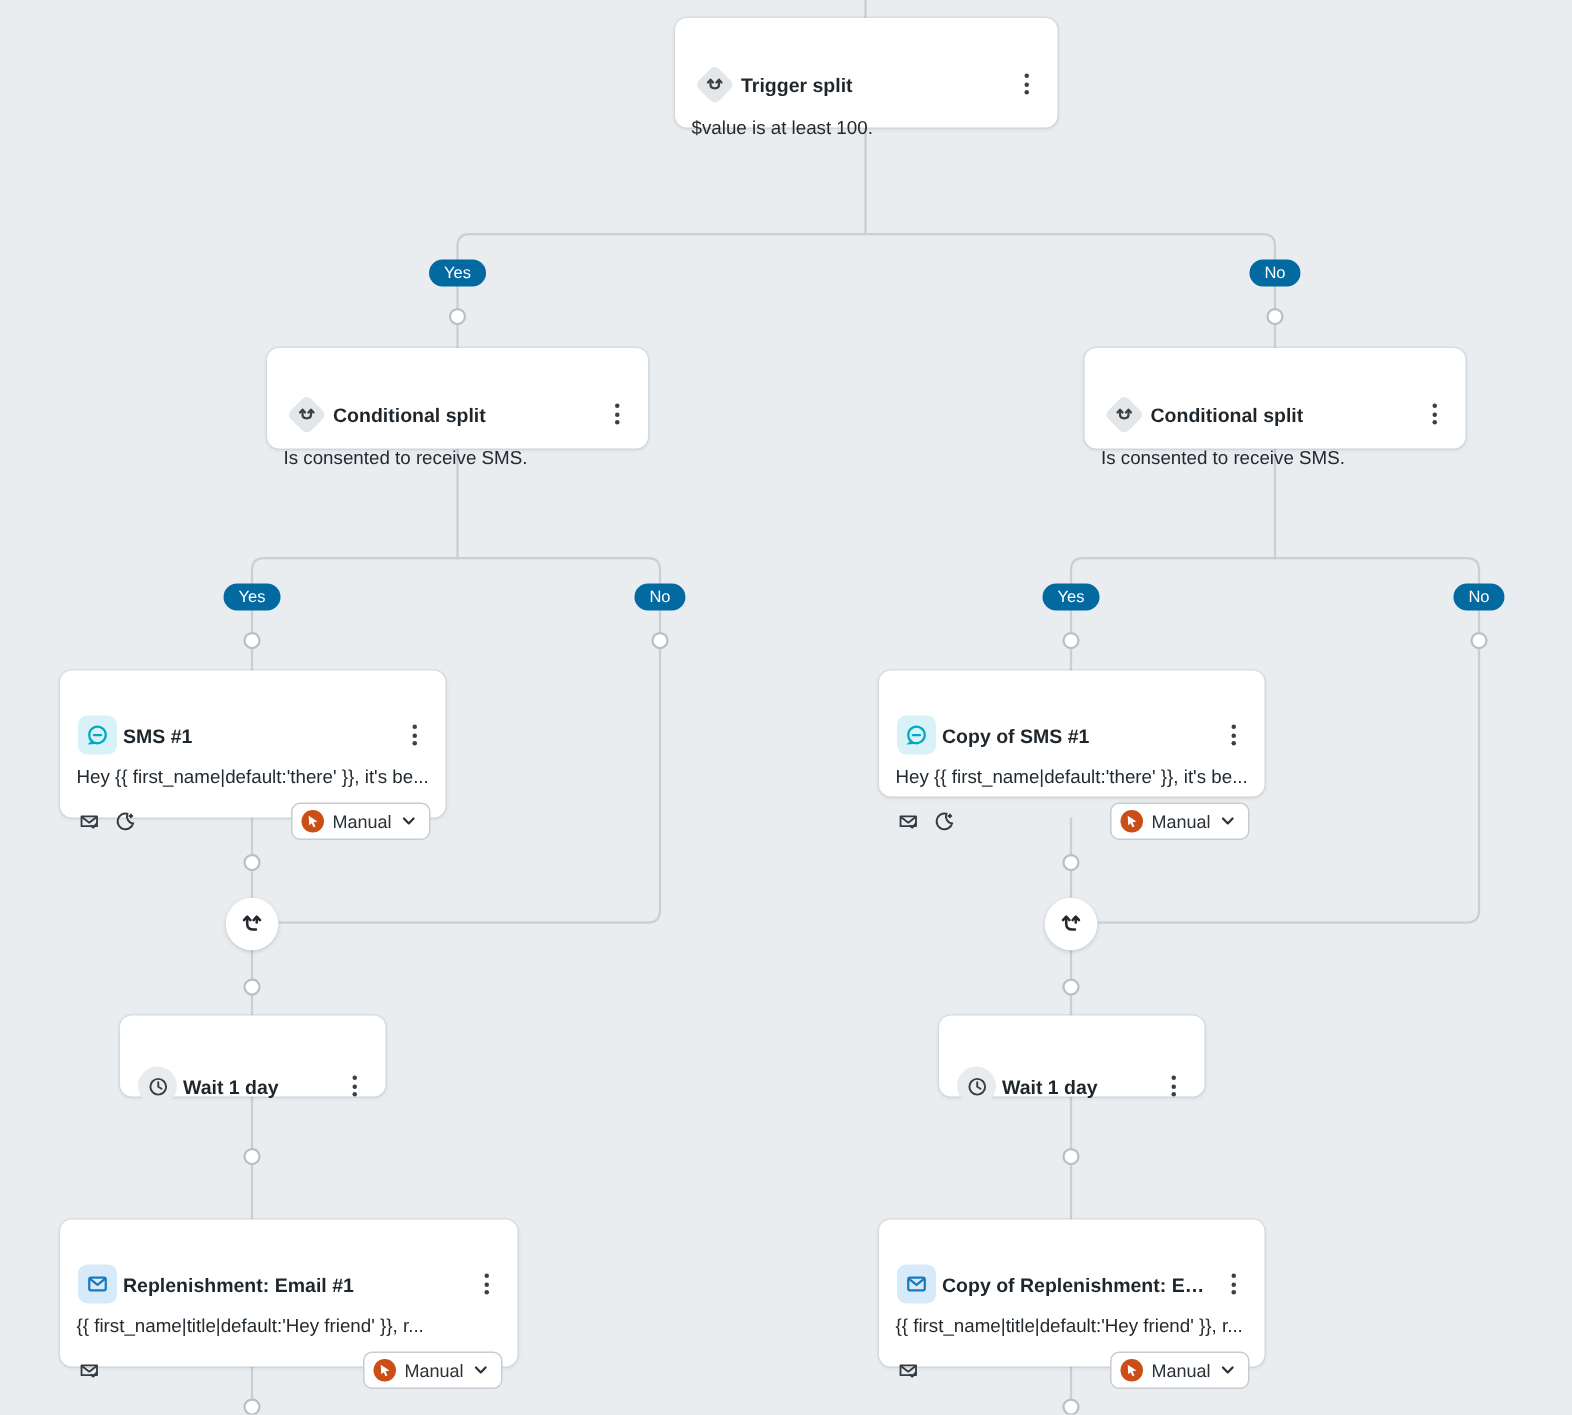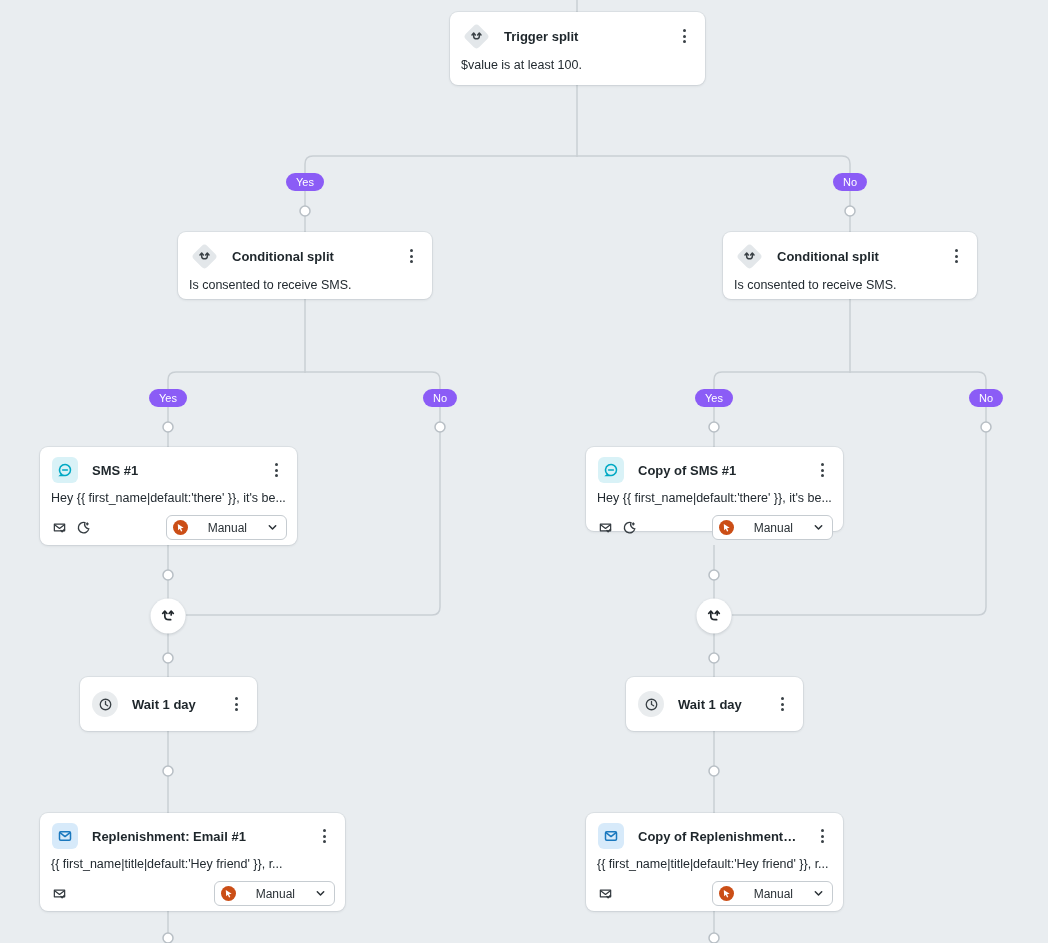--- a/index.html
+++ b/index.html
@@ -3,21 +3,21 @@
 <meta charset="utf-8">
 <style>
   html,body{margin:0;padding:0;}
   body{font-family:"Liberation Sans", sans-serif; background:#e9edf0;}
   #canvas{position:relative;width:1048px;height:943px;background:#e9edf0;overflow:hidden;}
   #wires{position:absolute;left:0;top:0;z-index:0;}
 
   .card{position:absolute;z-index:2;background:#fff;border-radius:8px;
         box-shadow:0 0 0 1px rgba(40,50,60,.06), 0 1px 3px rgba(30,40,50,.10);
         box-sizing:border-box;cursor:pointer;}
-  .card-header{display:flex;align-items:center;gap:14px;padding:10px 12px 2px 12px;}
+  .card-header{display:flex;align-items:center;gap:4px;padding:10px 12px 2px 12px;margin-top:20px;}
   .card-title{flex:1;font-size:13px;font-weight:700;color:#1e262b;white-space:nowrap;
               overflow:hidden;text-overflow:ellipsis;}
   .card-body{padding:6px 12px 10px 11px;font-size:12.5px;color:#222a30;white-space:nowrap;
              overflow:hidden;}
   .card-footer{display:flex;align-items:center;justify-content:space-between;padding:0 10px 10px 12px;}
   .footer-icons{display:flex;align-items:center;gap:9px;color:#343b40;}
 
   .kebab{display:flex;flex-direction:column;gap:2.5px;align-items:center;justify-content:center;
          width:18px;height:20px;background:none;border:0;padding:0;cursor:pointer;}
   .kebab i{width:3px;height:3px;border-radius:50%;background:#3a4146;display:block;}
@@ -28,28 +28,28 @@
                 background:#e3e7ea;border-radius:4px;transform:rotate(45deg);}
   .icon-diamond svg{position:relative;z-index:1;}
 
   .icon-square{width:26px;height:26px;flex:0 0 26px;border-radius:6px;display:flex;
                align-items:center;justify-content:center;}
   .icon-square.sms{background:#d9f2f7;}
   .icon-square.email{background:#d7eafa;}
   .icon-circle{width:26px;height:26px;flex:0 0 26px;border-radius:50%;background:#e9ecee;
                display:flex;align-items:center;justify-content:center;color:#3a4146;}
 
-  .badge{position:absolute;z-index:3;transform:translate(-50%,-50%);background:#8b5cf6;
+  .badge{position:absolute;z-index:3;transform:translate(-50%,-50%);background:#0369a1;
          color:#fff;font-size:11px;line-height:1;padding:3.5px 10px;border-radius:9px;}
 
   .merge-circle{position:absolute;z-index:3;transform:translate(-50%,-50%);width:35px;height:35px;
          border-radius:50%;background:#fff;box-shadow:0 1px 3px rgba(30,40,50,.18);
          display:flex;align-items:center;justify-content:center;color:#23292e;}
 
-  .status-btn{display:flex;align-items:center;gap:20px;height:25px;padding:0 8px 0 6px;
+  .status-btn{display:flex;align-items:center;gap:6px;height:25px;padding:0 8px 0 6px;
          background:#fff;border:1px solid #c6ccd1;border-radius:6px;cursor:pointer;
          font-family:inherit;}
   .status-dot{width:15px;height:15px;border-radius:50%;background:#cb4e16;display:flex;
          align-items:center;justify-content:center;}
   .status-label{font-size:12px;color:#2a3136;}
 </style>
 </head>
 <body>
 
 <div id="canvas">

